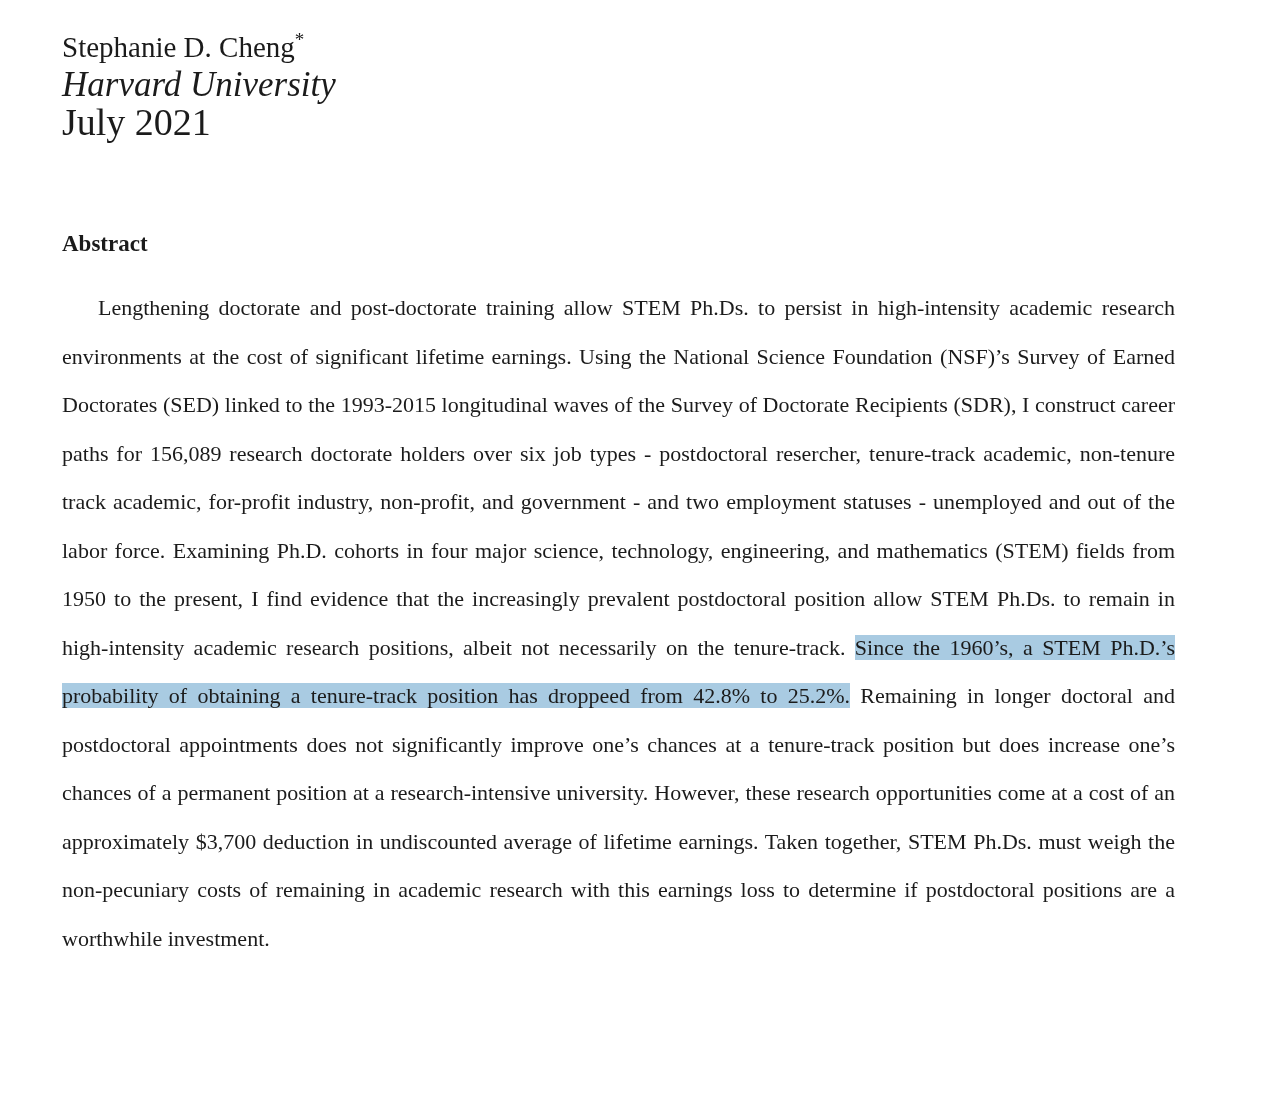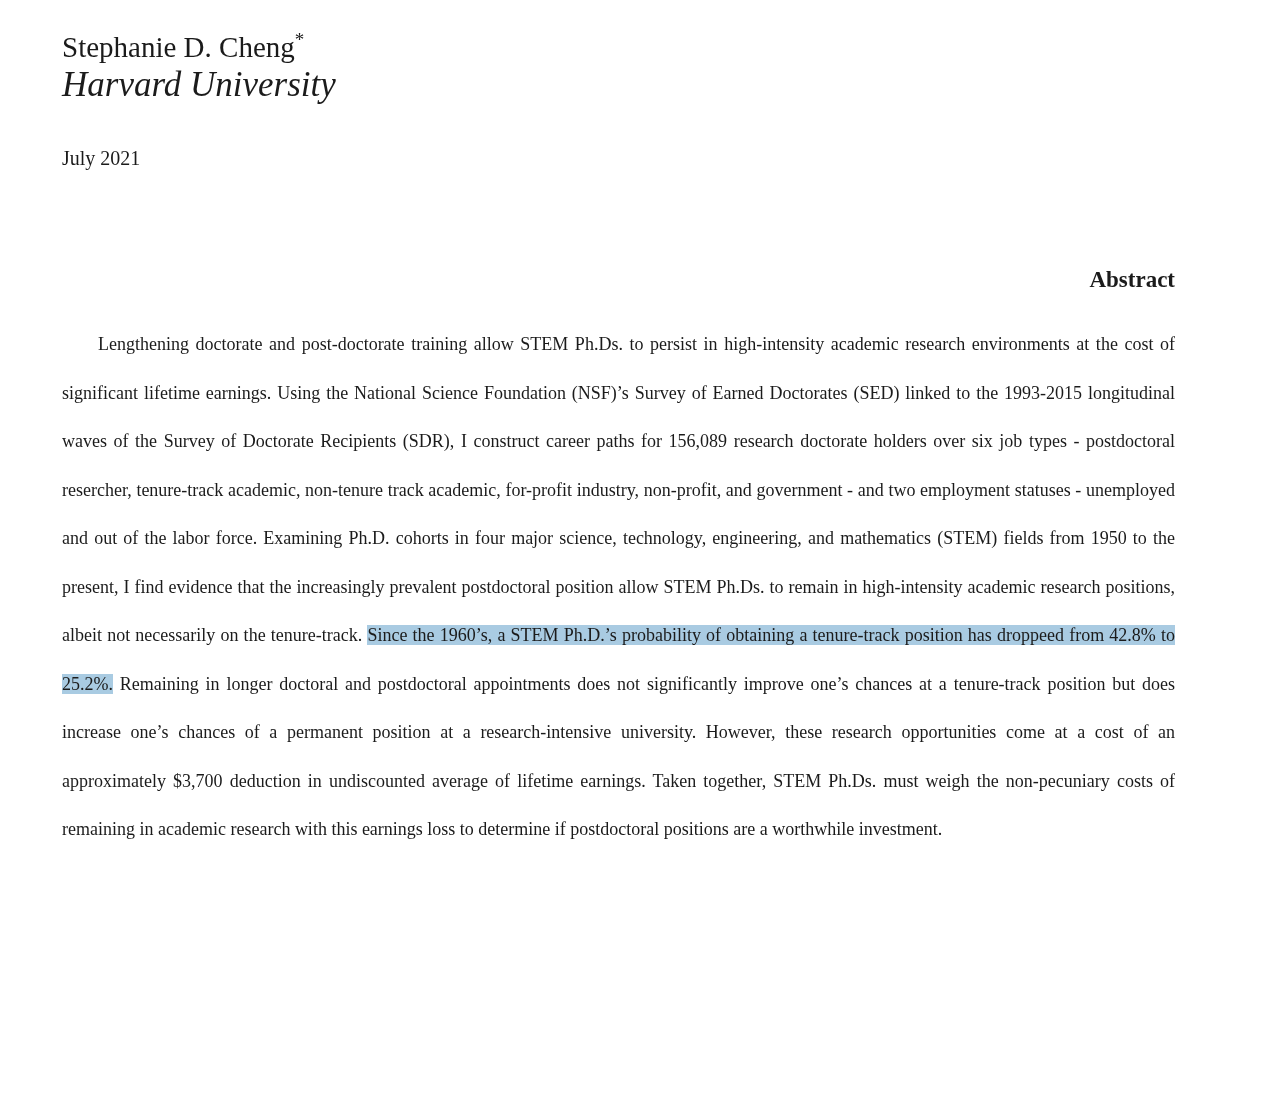--- a/index.html
+++ b/index.html
@@ -29,36 +29,35 @@
     font-size: 19px;
     vertical-align: super;
     line-height: 0;
   }
   .affiliation-line {
     font-size: 35px;
     font-style: italic;
     line-height: 38px;
   }
   .date-line {
-    font-size: 20px;
+    font-size: 38px;
     line-height: 36px;
-    margin-top: 36px;
   }
   .abstract-heading {
     margin: 0;
     margin-top: 90px;
-    text-align: right;
+    text-align: left;
     font-size: 23px;
     font-weight: bold;
     line-height: 28px;
   }
   .abstract-paragraph {
     margin: 0;
     margin-top: 26px;
-    font-size: 18px;
+    font-size: 22px;
     line-height: 48.5px;
     text-align: justify;
     text-indent: 36px;
   }
   .highlight-span {
     background-color: #a9cbe2;
   }
 </style>
 </head>
 <body>

